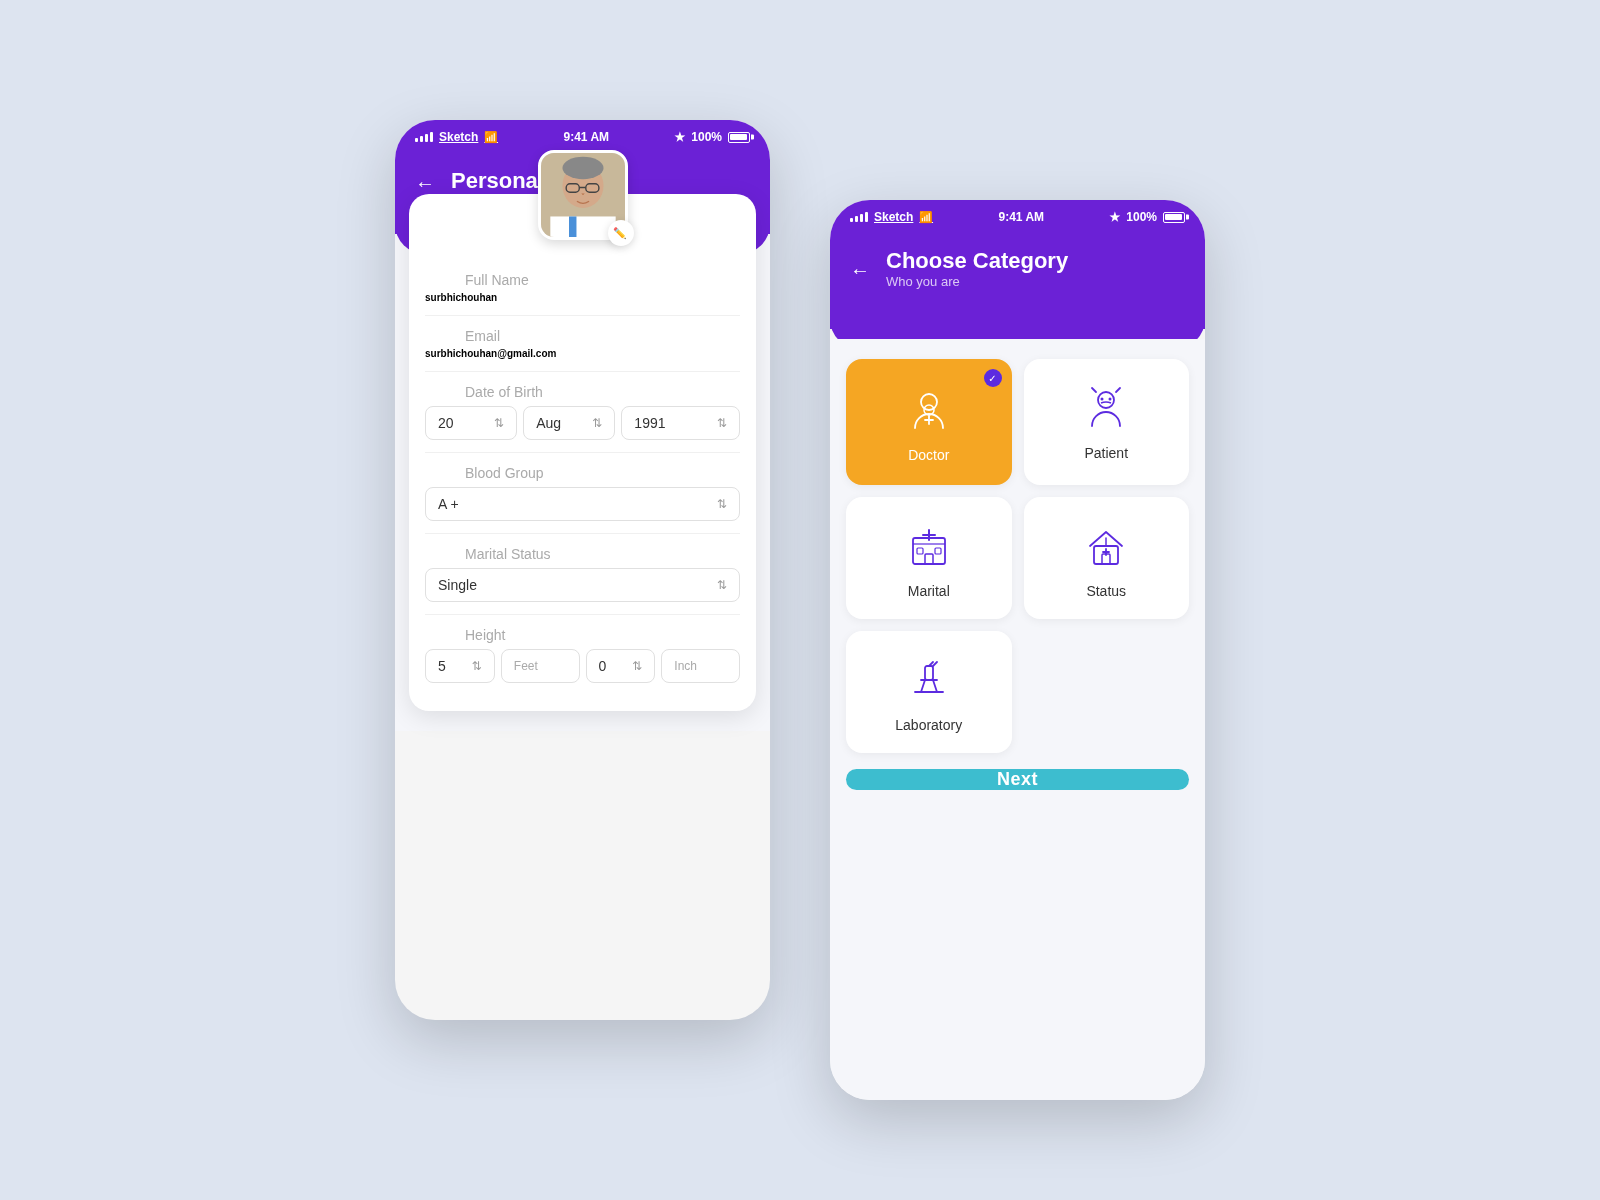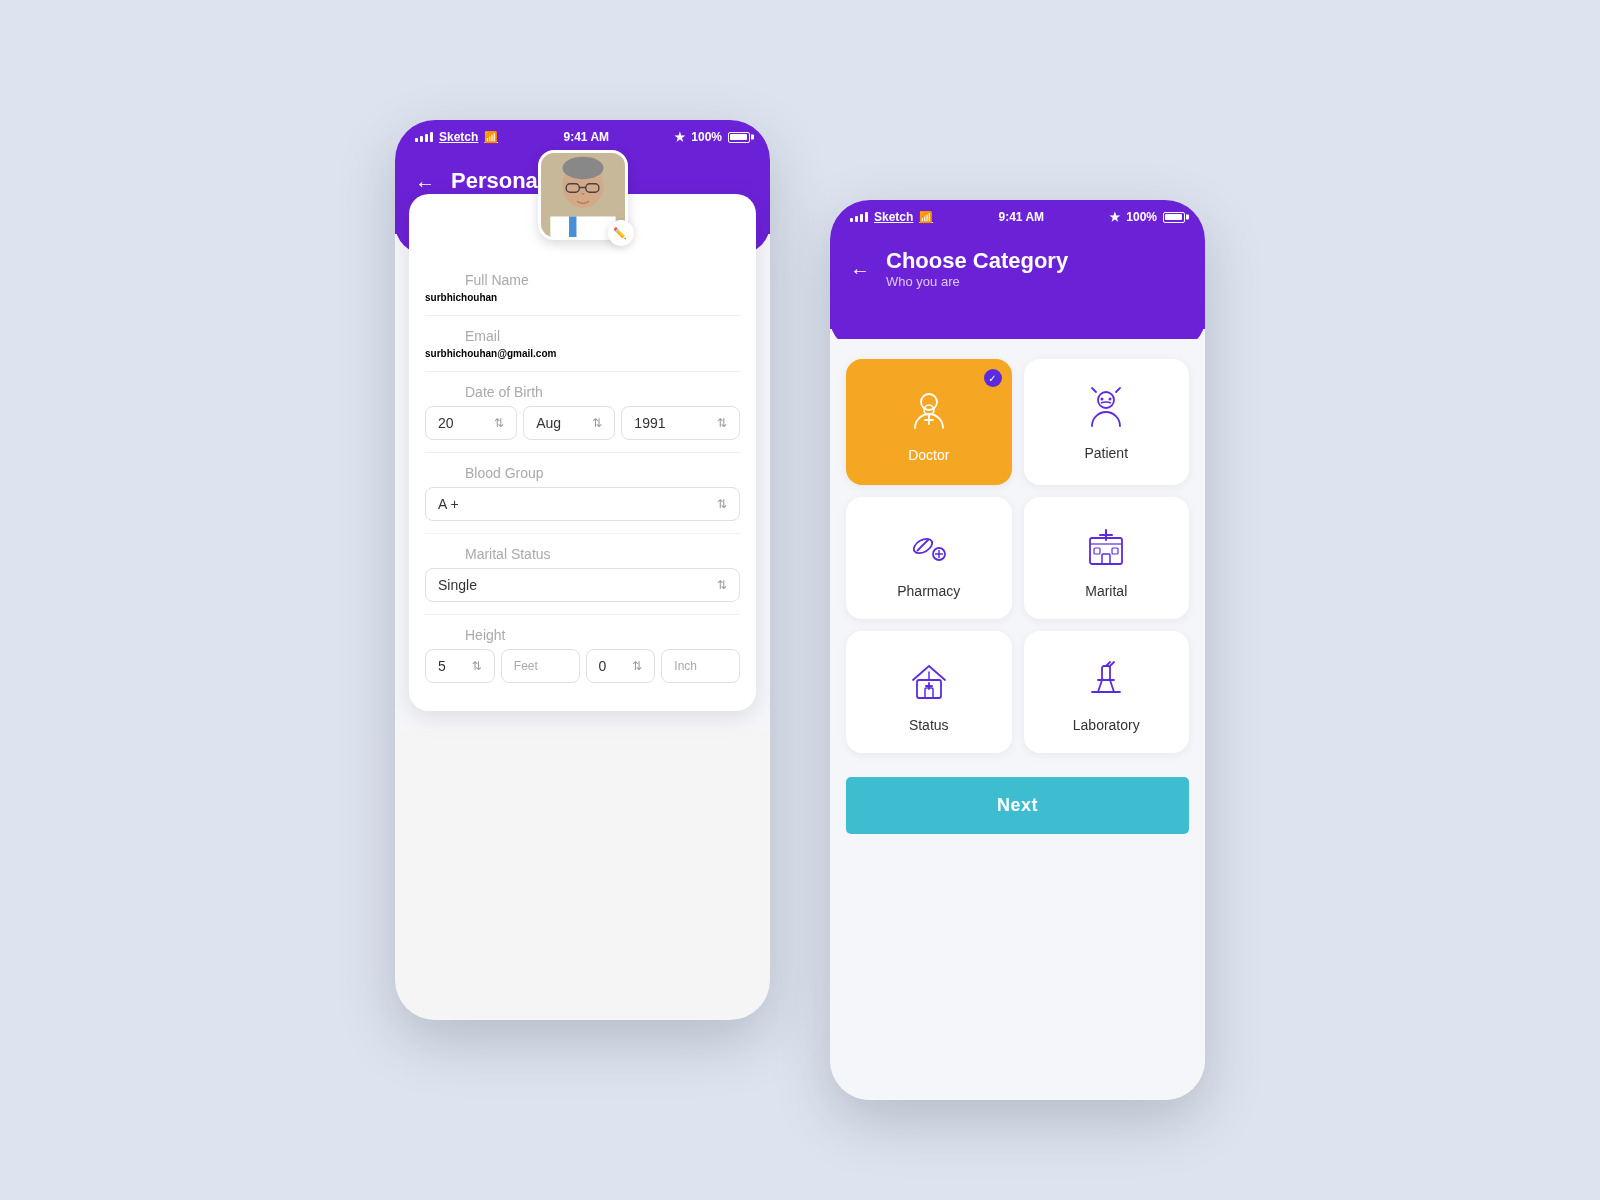--- a/index.html
+++ b/index.html
@@ -237,26 +237,25 @@
       font-weight: 500;
     }
     .category-card.selected .category-icon svg path,
     .category-card.selected .category-icon svg circle,
     .category-card.selected .category-icon svg rect,
     .category-card.selected .category-icon svg ellipse {
       stroke: white;
     }
 
     .next-btn {
-      margin: 8px 16px 20px;
+      margin: 0 16px 20px;
       background: #3dbdcf;
       color: white;
       border: none;
-      border-radius: 5px;
-      padding: 18px;
+      border-radius: 14px;
       font-size: 18px;
       font-weight: 600;
       width: calc(100% - 32px);
       cursor: pointer;
       letter-spacing: 0.5px;
     }
 
     .phone-2-bg {
       background: #f5f6fa;
       min-height: 100%;
@@ -469,34 +468,20 @@
               <line x1="32" y1="6" x2="36" y2="2" stroke="#5c2be0" stroke-width="1.8" stroke-linecap="round"></line>
               <path d="M8 40c0-7.7 6.3-14 14-14s14 6.3 14 14" stroke="#5c2be0" stroke-width="1.8" stroke-linecap="round"></path>
               <path d="M17 17 Q22 15 27 17" stroke="#5c2be0" stroke-width="1.5" fill="none"></path>
               <circle cx="18" cy="13" r="1.5" fill="#5c2be0"></circle>
               <circle cx="26" cy="13" r="1.5" fill="#5c2be0"></circle>
             </svg>
           </div>
           <span class="category-label">Patient</span>
         </div>
 
-        <div class="category-card">
-          <div class="category-icon">
-            <svg viewBox="0 0 44 44" fill="none" xmlns="http://www.w3.org/2000/svg">
-
-              <ellipse cx="16" cy="22" rx="10" ry="6" stroke="#5c2be0" stroke-width="1.8" transform="rotate(-30 16 22)"></ellipse>
-              <line x1="10" y1="27" x2="22" y2="15" stroke="#5c2be0" stroke-width="1.8"></line>
-
-              <circle cx="32" cy="30" r="6" stroke="#5c2be0" stroke-width="1.8"></circle>
-              <line x1="32" y1="26" x2="32" y2="34" stroke="#5c2be0" stroke-width="1.5"></line>
-              <line x1="28" y1="30" x2="36" y2="30" stroke="#5c2be0" stroke-width="1.5"></line>
-            </svg>
-          </div>
-          <span class="category-label">Pharmacy</span>
-        </div>
 
         <div class="category-card">
           <div class="category-icon">
             <svg viewBox="0 0 44 44" fill="none" xmlns="http://www.w3.org/2000/svg">
 
               <rect x="6" y="14" width="32" height="26" rx="2" stroke="#5c2be0" stroke-width="1.8"></rect>
 
               <line x1="6" y1="20" x2="38" y2="20" stroke="#5c2be0" stroke-width="1.2"></line>
 
               <line x1="22" y1="6" x2="22" y2="16" stroke="#5c2be0" stroke-width="2" stroke-linecap="round"></line>

